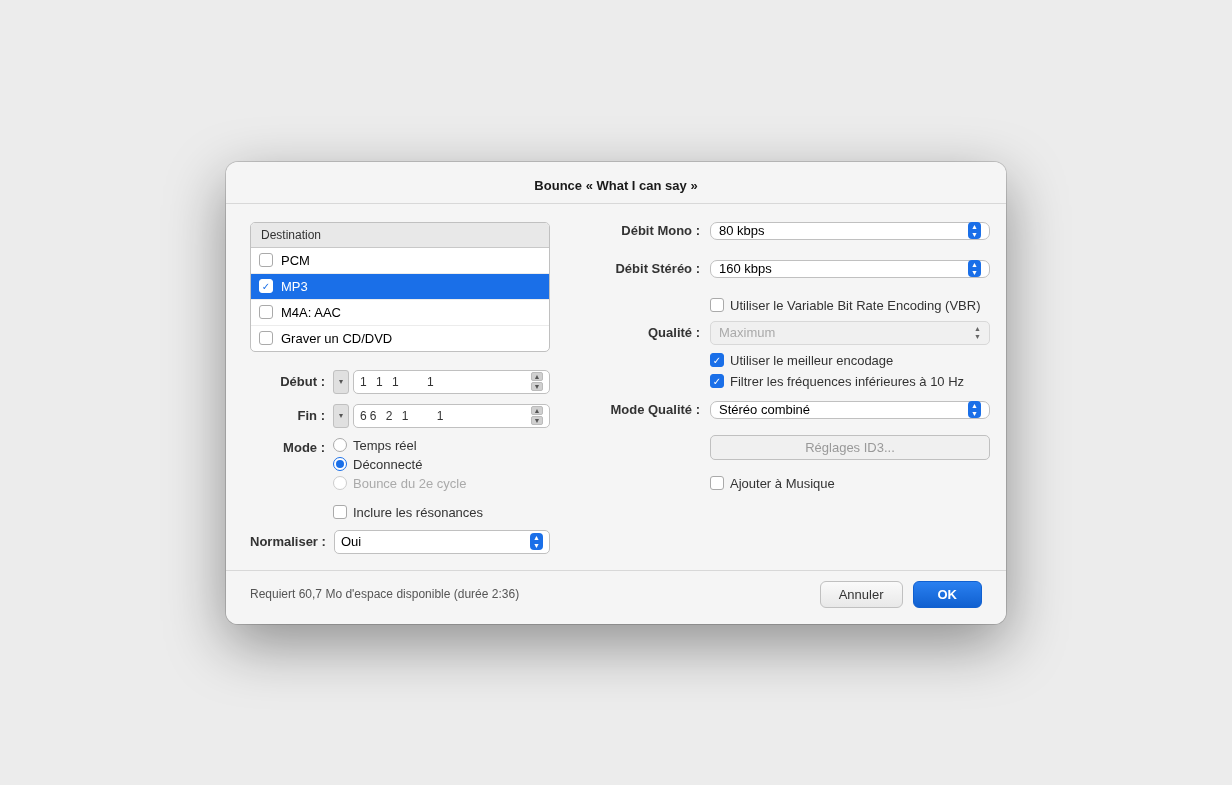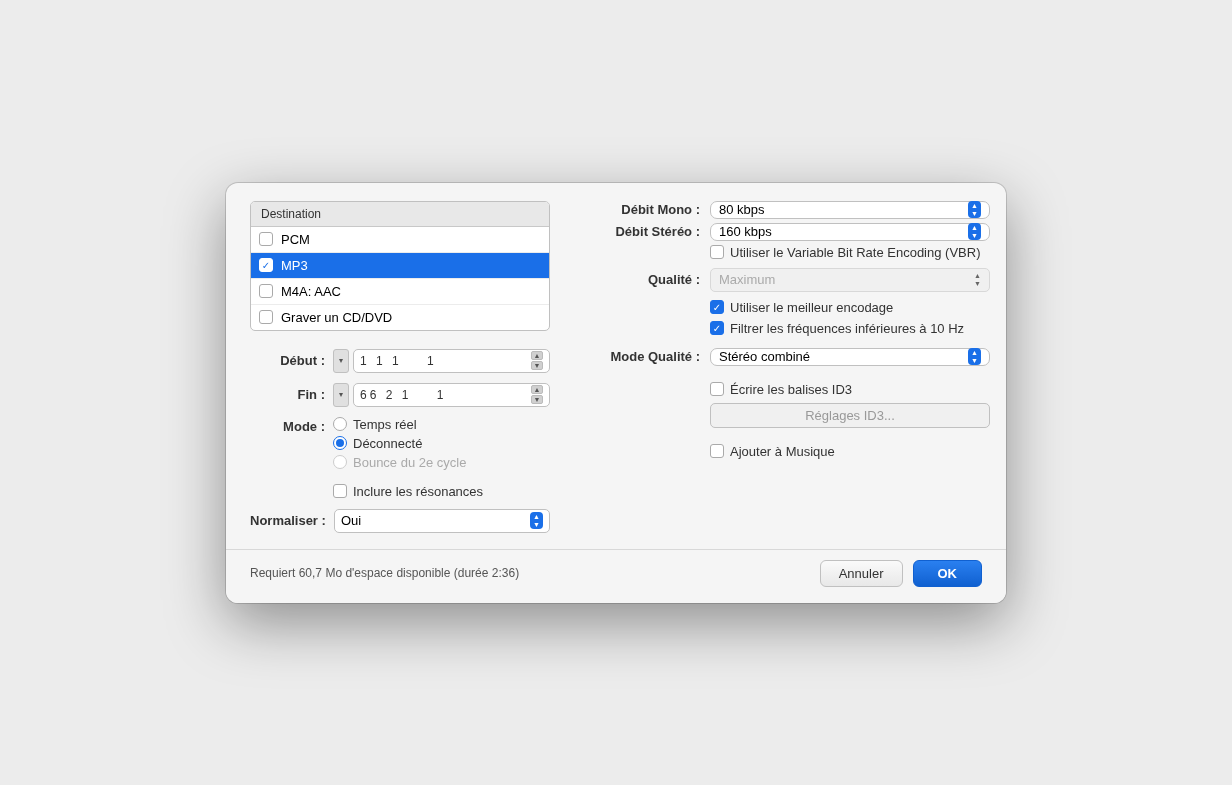--- a/index.html
+++ b/index.html
@@ -292,21 +292,21 @@
     .sel-arrow {
       font-size: 7px;
       color: #fff;
       line-height: 1;
     }
 
     
     .right-row {
       display: flex;
       align-items: center;
-      margin-bottom: 4px;
+      margin-bottom: 20px;
     }
 
     .right-label {
       font-weight: 600;
       color: #333;
       min-width: 120px;
       text-align: right;
       margin-right: 10px;
       font-size: 13px;
     }
@@ -464,20 +464,23 @@
       font-size: 7px;
       color: #666;
       line-height: 1;
     }
   </style>
 </head>
 <body>
 
 <div class="dialog">
 
+  <div class="title-bar">
+    <span>Bounce « What I can say »</span>
+  </div>
 
   <div class="content">
 
     <div class="left-panel">
 
       <div class="dest-table">
         <div class="dest-header">
           <span>Destination</span>
         </div>
 
@@ -626,24 +629,20 @@
         <div class="right-select">
           <span>Stéréo combiné</span>
           <div class="blue-stepper">
             <span class="blue-arrow">▲</span>
             <span class="blue-arrow">▼</span>
           </div>
         </div>
       </div>
 
       <div class="id3-section">
-        <div class="id3-check-row">
-          <div class="cb-box"></div>
-          <span class="cb-text" style="margin-left:6px;">Écrire les balises ID3</span>
-        </div>
         <div class="id3-settings-btn">
           <span>Réglages ID3...</span>
         </div>
       </div>
 
       <div class="musique-row">
         <div class="cb-box"></div>
         <span class="cb-text" style="margin-left:6px;">Ajouter à Musique</span>
       </div>
 

